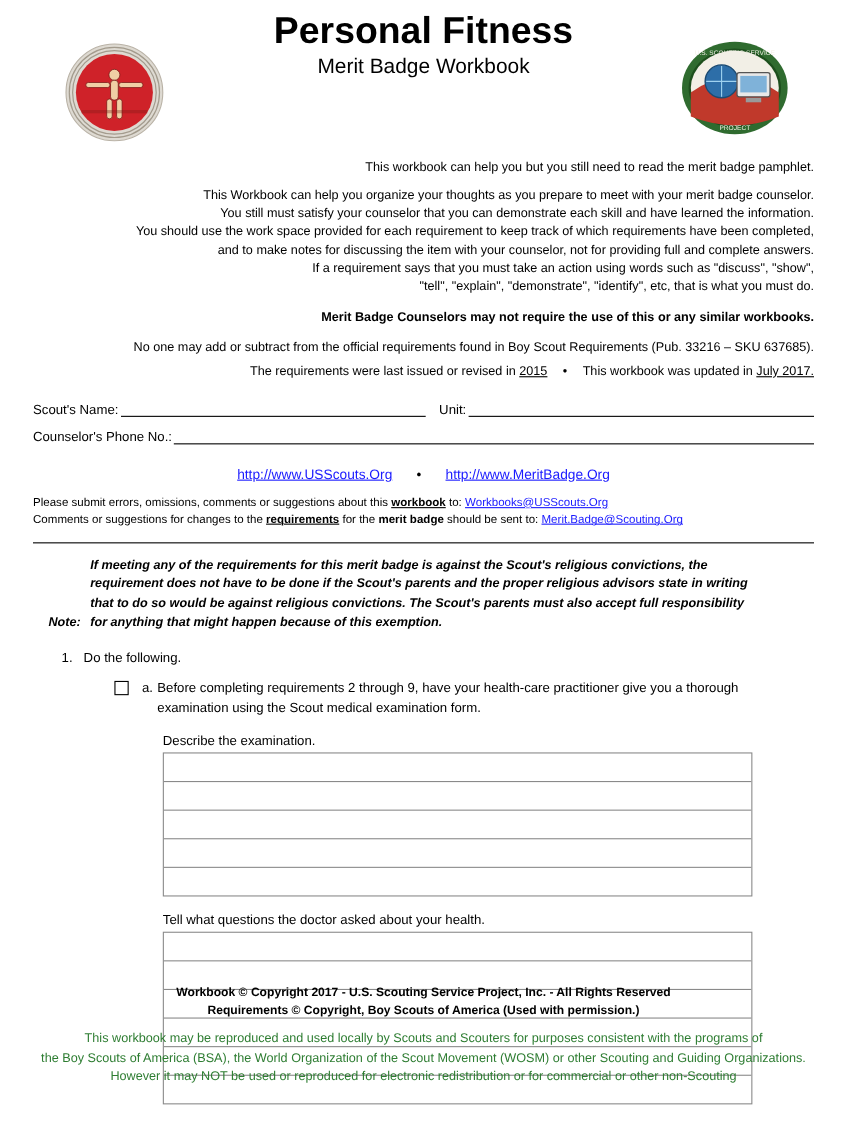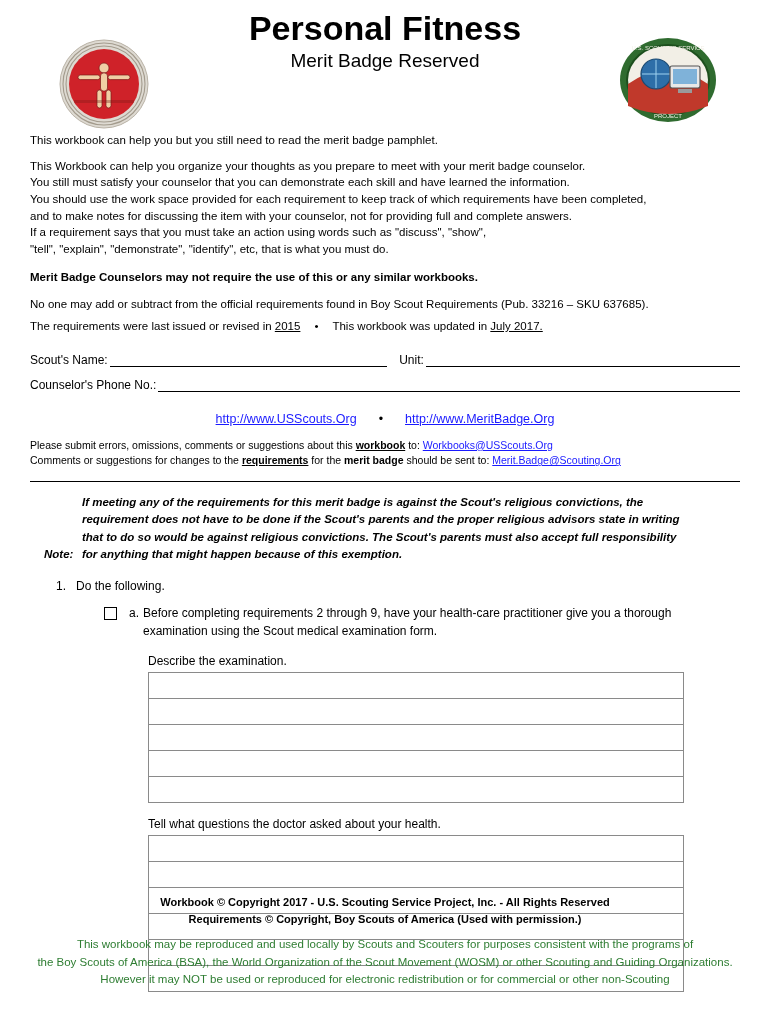--- a/index.html
+++ b/index.html
@@ -52,24 +52,24 @@
     letter-spacing: 0px;
     line-height: 1.05;
   }
   .sub-title {
     font-size: 19px;
     margin-top: 3px;
   }
 
   
   .intro {
-    text-align: left;
+    text-align: right;
     font-size: 11.5px;
     line-height: 1.45;
-    margin-top: 12px;
+    margin-top: 24px;
   }
   .intro .lead {
     margin-bottom: 9px;
   }
   .intro p {
     margin: 0;
   }
   .bold-line {
     font-weight: bold;
     font-size: 11.5px;
@@ -280,21 +280,21 @@
           <rect x="50" y="37" width="22" height="4.6" rx="2.3"></rect>
           <rect x="39" y="52" width="5" height="18" rx="2.4"></rect>
           <rect x="48" y="52" width="5" height="18" rx="2.4"></rect>
         </g>
         <rect x="16" y="62" width="60" height="3" fill="#7a1a18" opacity="0.35"></rect>
       </svg>
     </div>
 
     <div class="title-block">
       <div class="main-title">Personal Fitness</div>
-      <div class="sub-title">Merit Badge Reserved</div>
+      <div class="sub-title">Merit Badge Workbook</div>
     </div>
 
     <div class="badge-right">
       <svg viewBox="0 0 100 88" width="100" height="88">
         <ellipse cx="50" cy="44" rx="48" ry="42" fill="#2f6b2f"></ellipse>
         <ellipse cx="50" cy="44" rx="42" ry="36" fill="#1d4f1d"></ellipse>
         <ellipse cx="50" cy="44" rx="40" ry="34" fill="#f2efe6"></ellipse>
         <path d="M10 48 Q50 20 90 48 L90 70 Q50 86 10 70 Z" fill="#c0392b"></path>
         <circle cx="38" cy="38" r="15" fill="#2d6ea8"></circle>
         <circle cx="38" cy="38" r="15" fill="none" stroke="#1b4a72" stroke-width="1.2"></circle>

